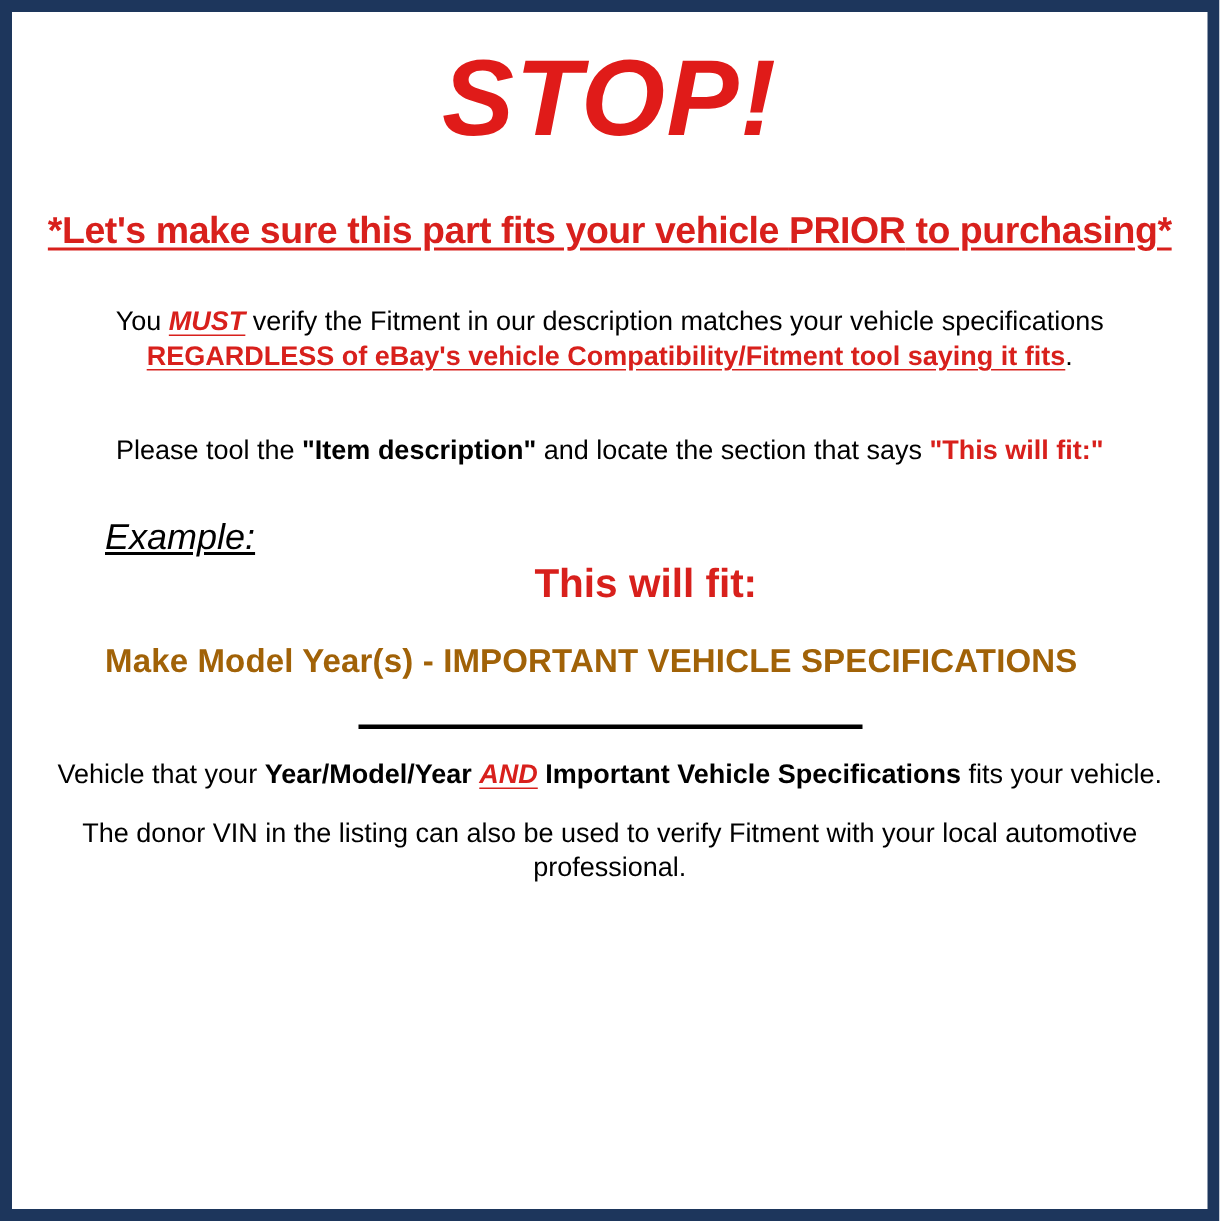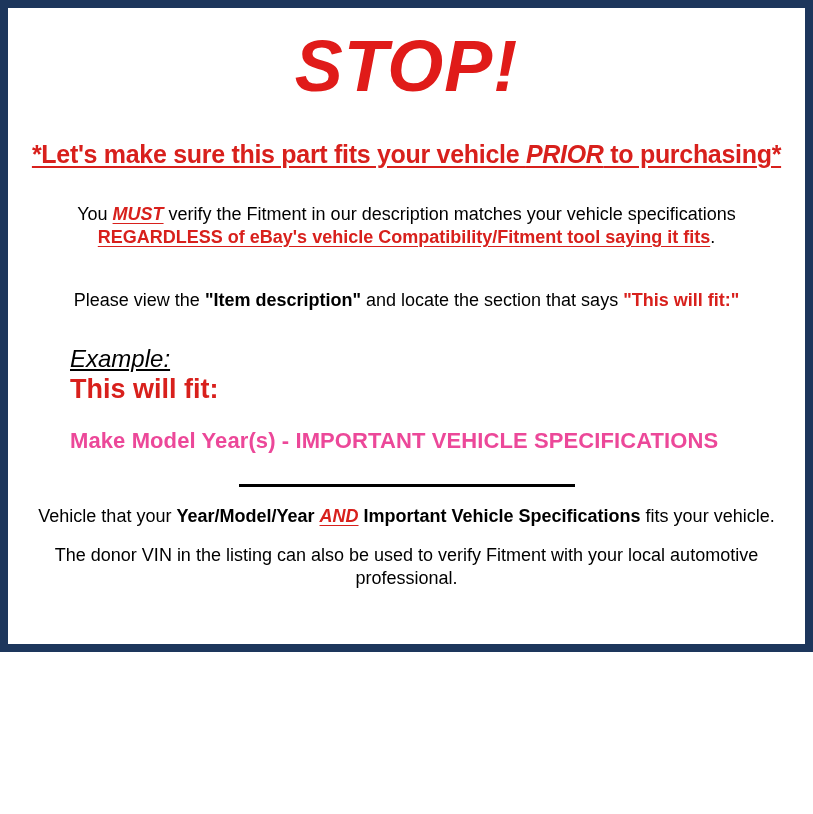--- a/index.html
+++ b/index.html
@@ -10,21 +10,21 @@
     width: 813px;
     height: 814px;
     background: #ffffff;
     font-family: "Liberation Sans", sans-serif;
     overflow: hidden;
   }
 
   .notice-frame {
     box-sizing: border-box;
     width: 813px;
-    height: 652px;
+    height: 814px;
     border: 8px solid #1d365c;
     background: #ffffff;
     padding: 0;
     position: relative;
   }
 
   .notice-inner {
     box-sizing: border-box;
     width: 100%;
     height: 100%;
@@ -49,21 +49,20 @@
     font-weight: bold;
     color: #d8201c;
     text-decoration: underline;
     text-underline-offset: 3px;
     margin: 38px 0 0 0;
     line-height: 1.15;
     white-space: nowrap;
     letter-spacing: -0.3px;
   }
   .tagline .ital {
-    font-style: italic;
   }
 
   .para {
     font-size: 18px;
     color: #000000;
     line-height: 1.28;
     margin: 0;
     padding: 0 14px;
   }
 
@@ -108,25 +107,26 @@
     text-decoration: underline;
     text-underline-offset: 2px;
     line-height: 1.1;
   }
   .example-fitline {
     font-size: 27px;
     font-weight: bold;
     color: #d8201c;
     line-height: 1.18;
     margin-top: 2px;
+    text-align: center;
   }
   .example-spec {
     font-size: 22px;
     font-weight: bold;
-    color: #ec4899;
+    color: #a16207;
     letter-spacing: 0.1px;
     margin-top: 22px;
     line-height: 1.15;
   }
 
   .divider-wrap {
     margin-top: 22px;
     height: 18px;
     text-align: center;
   }
@@ -150,21 +150,21 @@
 
 <div class="notice-frame">
   <div class="notice-inner">
 
     <div class="stop-heading">STOP!</div>
 
     <div class="tagline"><span>*Let's make sure this part fits your vehicle </span><span class="ital">PRIOR</span><span> to purchasing*</span></div>
 
     <p class="para para-must"><span>You </span><span class="em-red-bi-u">MUST</span><span> verify the Fitment in our description matches your vehicle specifications </span><span class="em-red-b-u">REGARDLESS of eBay's vehicle Compatibility/Fitment tool saying it fits</span><span>.</span></p>
 
-    <p class="para para-itemdesc"><span>Please view the </span><span class="em-black-b">"Item description"</span><span> and locate the section that says </span><span class="em-red-b">"This will fit:"</span></p>
+    <p class="para para-itemdesc"><span>Please tool the </span><span class="em-black-b">"Item description"</span><span> and locate the section that says </span><span class="em-red-b">"This will fit:"</span></p>
 
     <div class="example-block">
       <div class="example-label">Example:</div>
       <div class="example-fitline">This will fit:</div>
       <div class="example-spec">Make Model Year(s) - IMPORTANT VEHICLE SPECIFICATIONS</div>
     </div>
 
     <div class="divider-wrap">
       <span class="divider-rule"></span>
     </div>

